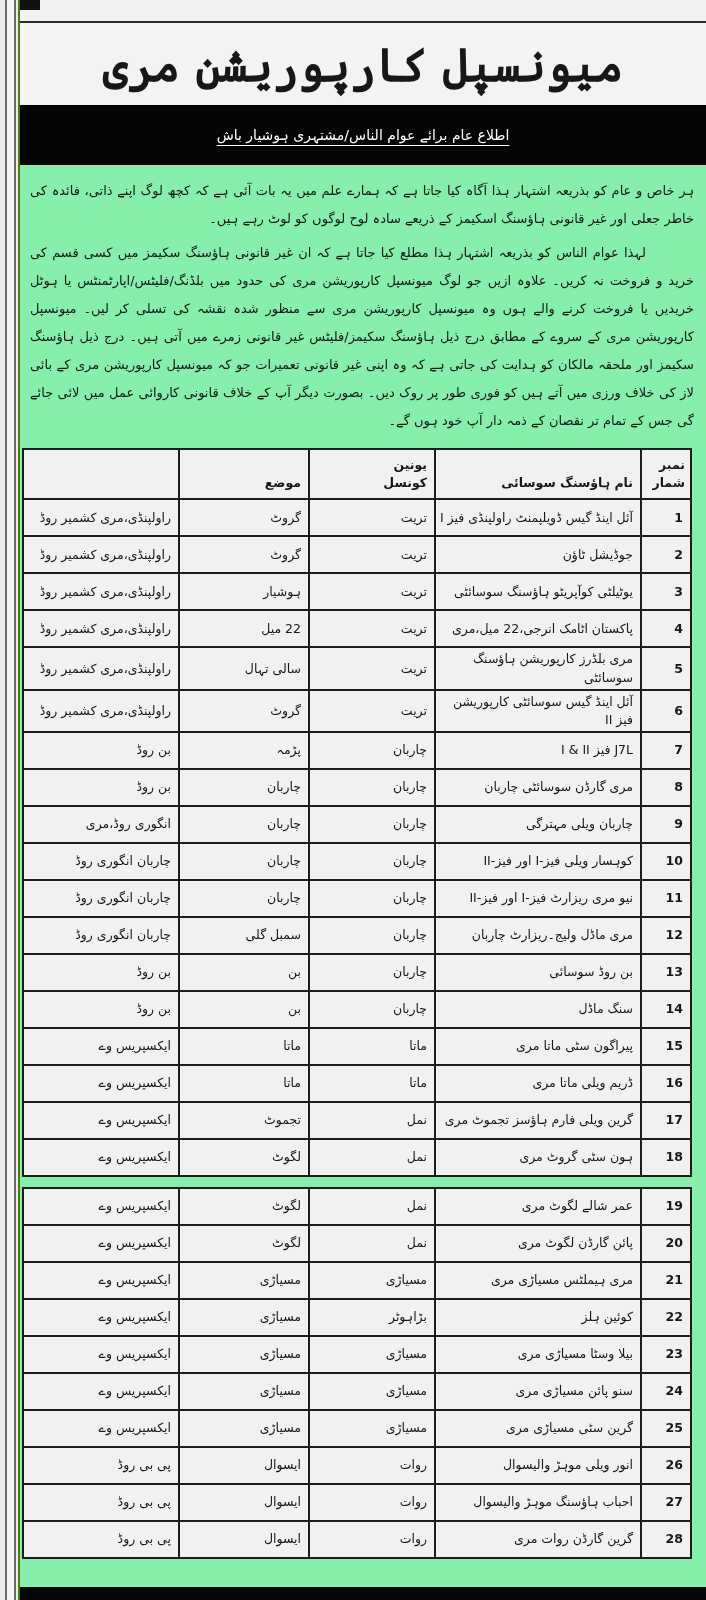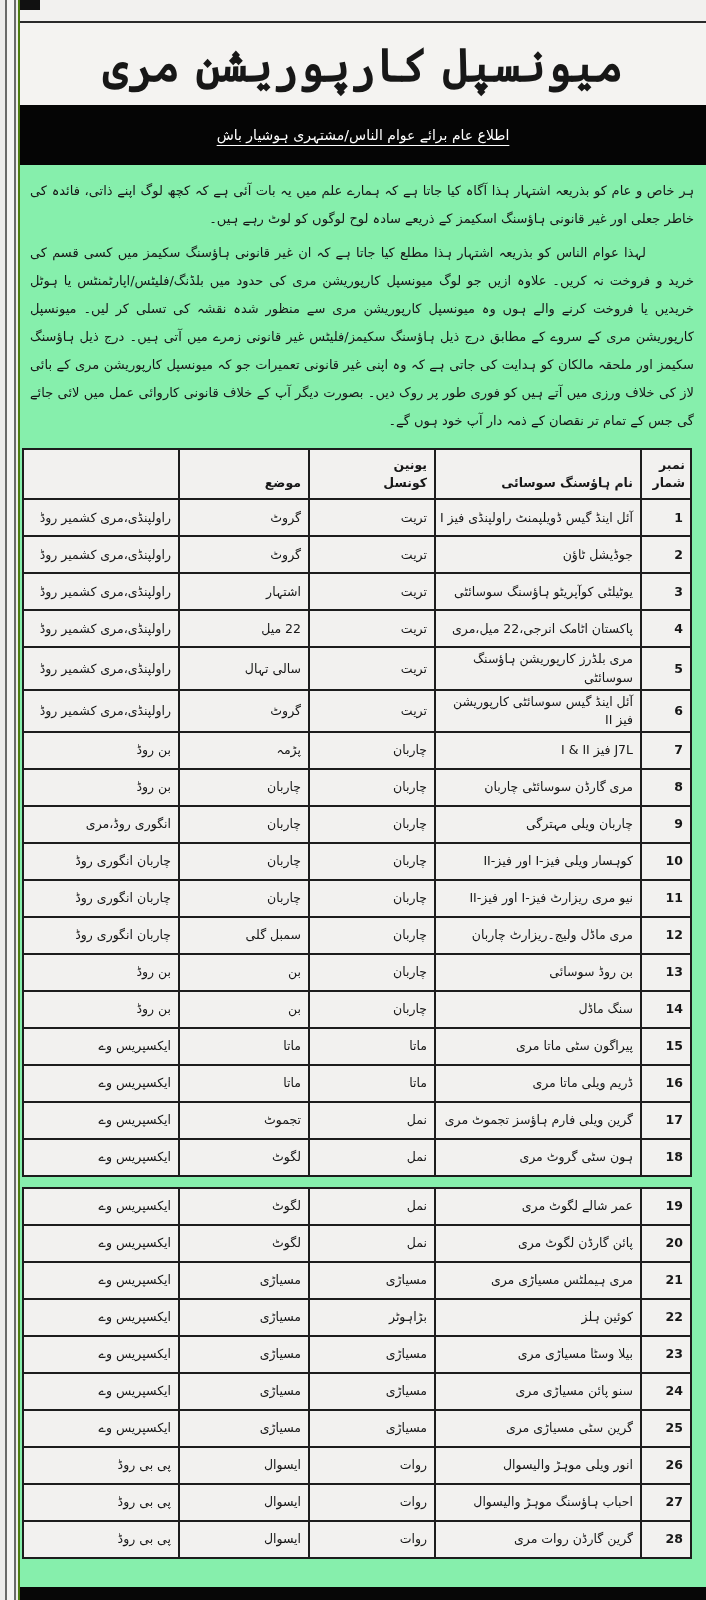--- a/index.html
+++ b/index.html
@@ -148,21 +148,21 @@
             <td class="serial">2</td>
             <td>جوڈیشل ٹاؤن</td>
             <td>تریت</td>
             <td>گروٹ</td>
             <td>راولپنڈی،مری کشمیر روڈ</td>
           </tr>
           <tr>
             <td class="serial">3</td>
             <td>یوٹیلٹی کوآپریٹو ہاؤسنگ سوسائٹی</td>
             <td>تریت</td>
-            <td>اشتہار</td>
+            <td>ہوشیار</td>
             <td>راولپنڈی،مری کشمیر روڈ</td>
           </tr>
           <tr>
             <td class="serial">4</td>
             <td>پاکستان اٹامک انرجی،22 میل،مری</td>
             <td>تریت</td>
             <td>22 میل</td>
             <td>راولپنڈی،مری کشمیر روڈ</td>
           </tr>
           <tr>

